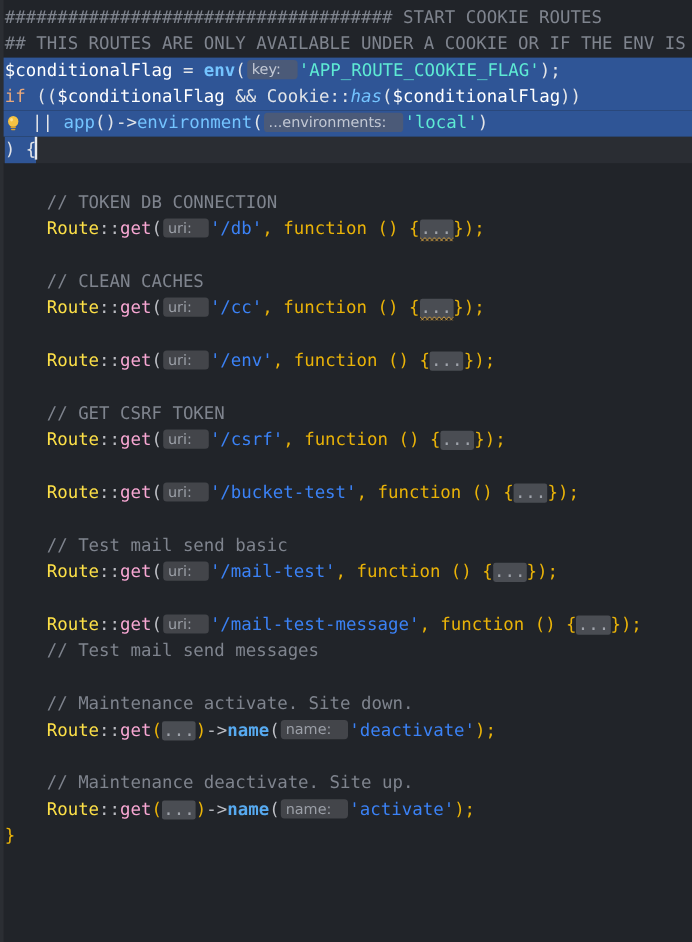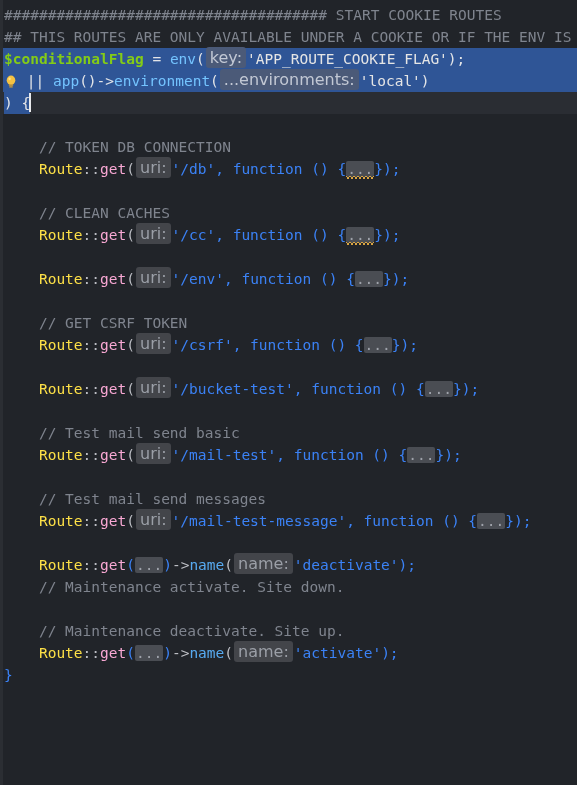--- a/index.html
+++ b/index.html
@@ -62,45 +62,45 @@
     background: #2f5596;
     display: inline-block;
     height: 22px;
     line-height: 22px;
   }
 
   
   .cmt   { color: #7f848e; }
   .var   { color: #9a84c8; }
   .kw    { color: #cf8e6d; }
-  .fn    { color: #57aaf0; font-weight: normal; margin-top: 36px; }
+  .fn    { color: #57aaf0; font-weight: bold; margin-top: 36px; }
   .fn-i  { color: #57aaf0; font-style: italic; }
   .fn-b  { color: #57aaf0; }
   .cls   { color: #fde047; }
   .str   { color: #3b82f6; }
-  .pln   { color: #3b82f6; }
+  .pln   { color: #eab308; }
   .meth  { color: #f9a8d4; }
   .op    { color: #bcbec4; }
   .sel .pln,
   .sel .op,
   .sel .cls  { color: #e3e5e8; }
-  .sel .var  { color: #84cc16; font-weight: bold; }
+  .sel .var  { color: #ffffff; }
   .sel .kw   { color: #e8a87c; }
   .sel .fn,
   .sel .fn-i,
   .sel .fn-b { color: #74c4ff; }
-  .sel .str  { color: #e5e5e5; }
+  .sel .str  { color: #5eead4; }
 
   
   .hint {
     background: #43454a;
     color: #9b9fa7;
     border-radius: 3px;
-    font-size: 16px;
-    padding: 1px 4px 1px 4px;
+    font-size: 12px;
+    padding: 1px 14px 1px 4px;
     margin: 0 1px;
     font-family: "DejaVu Sans", "Liberation Sans", sans-serif;
     position: relative;
     top: -1px;
   }
   .sel .hint {
     background: #4b5a78;
     color: #c2c8d4;
   }
 
@@ -156,20 +156,21 @@
   <div id="gutter-strip"></div>
 
   <div id="code">
 
     <div class="line"><span class="cmt">#####################################</span><span class="cmt"> </span><span class="cmt">START COOKIE ROUTES</span></div>
 
     <div class="line"><span class="cmt">## THIS ROUTES ARE ONLY AVAILABLE UNDER A COOKIE OR IF THE ENV IS LOCAL</span></div>
 
     <div class="line sel"><span class="var">$conditionalFlag</span><span class="op"> = </span><span class="fn">env</span><span class="op">(</span><span class="hint">key:</span><span class="str">'APP_ROUTE_COOKIE_FLAG'</span><span class="op">);</span></div>
 
+    <div class="line sel"><span class="kw">if</span><span class="op"> ((</span><span class="var">$conditionalFlag</span><span class="op"> &amp;&amp; </span><span class="cls">Cookie</span><span class="op">::</span><span class="fn-i">has</span><span class="op">(</span><span class="var">$conditionalFlag</span><span class="op">))</span></div>
 
     <div class="line sel"><span class="bulb"><svg width="14" height="16" viewBox="0 0 14 16">
             <ellipse cx="7" cy="6.2" rx="4.3" ry="4.6" fill="#f5c242"></ellipse>
             <rect x="4.7" y="10.2" width="4.6" height="1.5" rx="0.6" fill="#d9a12e"></rect>
             <rect x="5.2" y="12.2" width="3.6" height="1.3" rx="0.6" fill="#d9a12e"></rect>
             <ellipse cx="5.6" cy="4.8" rx="1.2" ry="1.4" fill="#ffe08a"></ellipse>
           </svg></span><span class="op"> </span><span class="op">||</span><span class="op"> </span><span class="fn-b">app</span><span class="op">()</span><span class="op">-&gt;</span><span class="fn-b">environment</span><span class="op">(</span><span class="hint">...environments:</span><span class="str">'local'</span><span class="op">)</span></div>
 
     <div class="line curline"><span class="sel-span"><span class="op" style="color:#e3e5e8">) {</span></span><span class="caret"></span></div>
 
@@ -190,26 +191,26 @@
     <div class="line">    <span class="cls">Route</span><span class="op">::</span><span class="meth">get</span><span class="op">(</span><span class="hint">uri:</span><span class="str">'/csrf'</span><span class="pln">, function () {</span><span class="fold">...</span><span class="pln">});</span></div>
     <div class="line blank"></div>
 
     <div class="line">    <span class="cls">Route</span><span class="op">::</span><span class="meth">get</span><span class="op">(</span><span class="hint">uri:</span><span class="str">'/bucket-test'</span><span class="pln">, function () {</span><span class="fold">...</span><span class="pln">});</span></div>
     <div class="line blank"></div>
 
     <div class="line">    <span class="cmt">// Test mail send basic</span></div>
     <div class="line">    <span class="cls">Route</span><span class="op">::</span><span class="meth">get</span><span class="op">(</span><span class="hint">uri:</span><span class="str">'/mail-test'</span><span class="pln">, function () {</span><span class="fold">...</span><span class="pln">});</span></div>
     <div class="line blank"></div>
 
+    <div class="line">    <span class="cls">Route</span><span class="op">::</span><span class="meth">get</span><span class="op">(</span><span class="hint">uri:</span><span class="str">'/mail-test-message'</span><span class="pln">, function () {</span><span class="fold">...</span><span class="pln">});</span></div>
     <div class="line">    <span class="cmt">// Test mail send messages</span></div>
-    <div class="line">    <span class="cls">Route</span><span class="op">::</span><span class="meth">get</span><span class="op">(</span><span class="hint">uri:</span><span class="str">'/mail-test-message'</span><span class="pln">, function () {</span><span class="fold">...</span><span class="pln">});</span></div>
-    <div class="line blank"></div>
-
+    <div class="line blank"></div>
+
+    <div class="line">    <span class="cmt">// Maintenance activate. Site down.</span></div>
     <div class="line">    <span class="cls">Route</span><span class="op">::</span><span class="meth">get</span><span class="pln">(</span><span class="fold">...</span><span class="pln">)</span><span class="op">-&gt;</span><span class="fn">name</span><span class="op">(</span><span class="hint">name:</span><span class="str">'deactivate'</span><span class="pln">);</span></div>
-    <div class="line">    <span class="cmt">// Maintenance activate. Site down.</span></div>
     <div class="line blank"></div>
 
     <div class="line">    <span class="cmt">// Maintenance deactivate. Site up.</span></div>
     <div class="line">    <span class="cls">Route</span><span class="op">::</span><span class="meth">get</span><span class="pln">(</span><span class="fold">...</span><span class="pln">)</span><span class="op">-&gt;</span><span class="fn">name</span><span class="op">(</span><span class="hint">name:</span><span class="str">'activate'</span><span class="pln">);</span></div>
 
     <div class="line"><span class="pln">}</span></div>
 
     <div class="line blank"></div>
     <div class="line blank"></div>
 

